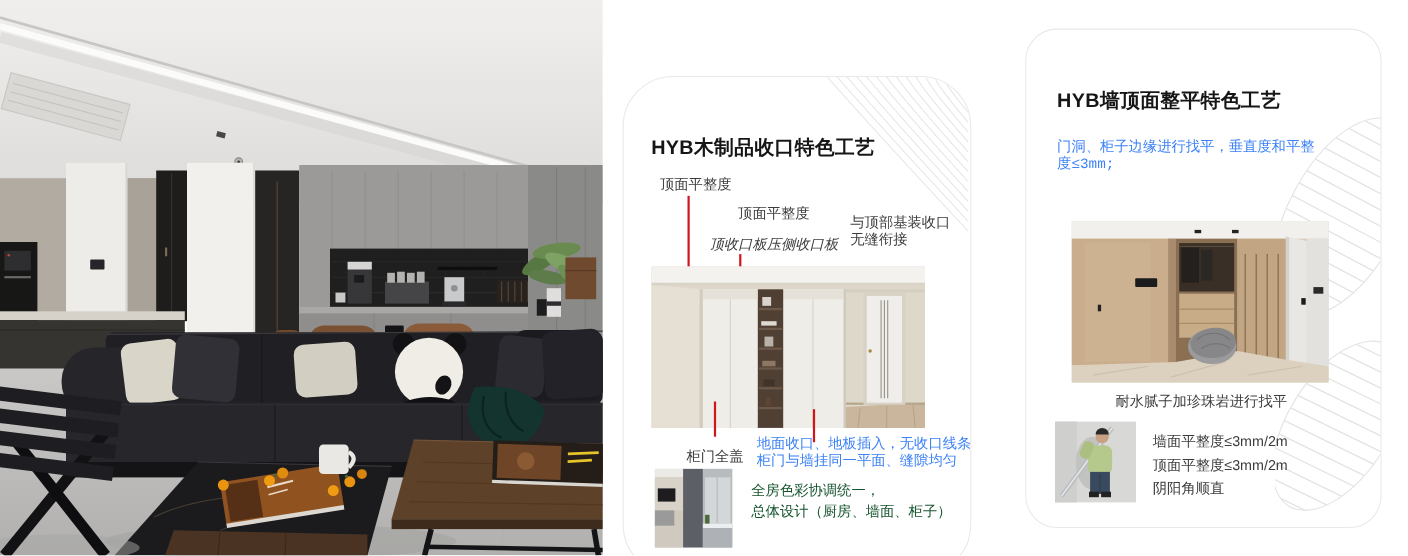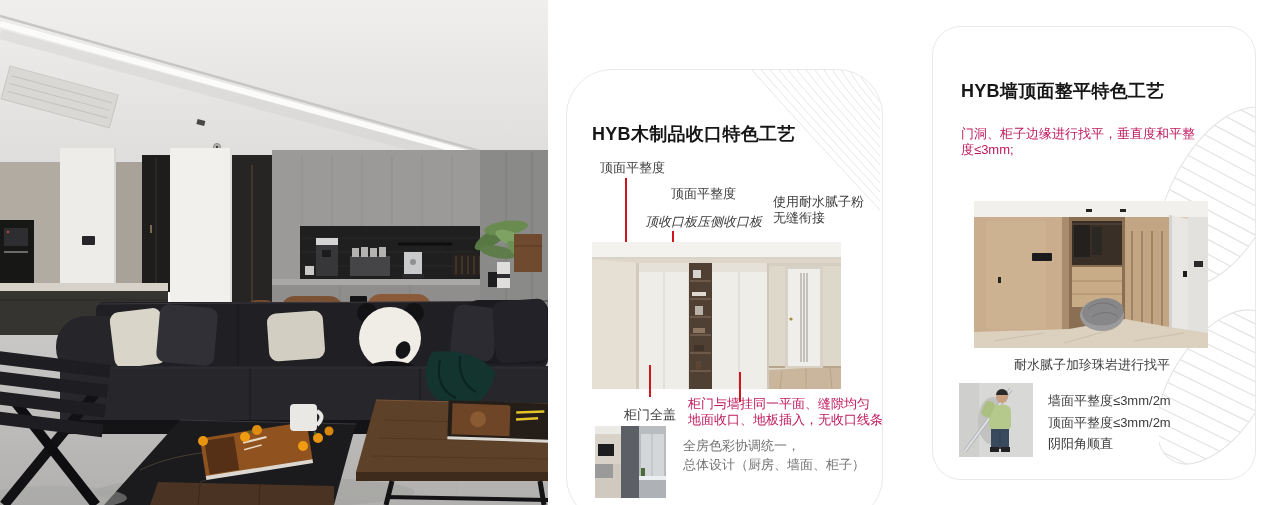--- a/index.html
+++ b/index.html
@@ -6,23 +6,23 @@
   .stage{position:relative;width:1280px;height:505px;overflow:hidden;background:#fff;
          font-family:"Liberation Sans","DejaVu Sans",sans-serif;color:#3a3a3a;}
   .abs{position:absolute;}
   .photo{position:absolute;left:0;top:0;width:548px;height:505px;overflow:hidden;}
   .card{position:absolute;top:26px;height:452px;background:#fff;border:1px solid #e9e9e9;
         border-radius:46px;overflow:hidden;}
   .card1{left:566px;width:315px;margin-top:43px;}
   .card2{left:932px;width:322px;border-radius:29px;}
   .title{font-size:18px;font-weight:700;color:#161616;letter-spacing:.3px;white-space:nowrap;}
   .lbl,.txt{font-size:13px;line-height:16px;color:#3c3c3c;white-space:nowrap;}
-  .txt2{font-size:13px;line-height:15.5px;color:#be185d;white-space:nowrap;}
+  .txt2{font-size:13px;line-height:15.5px;color:#3b82f6;white-space:nowrap;font-family:Liberation Mono, monospace;}
   .specs{font-size:13px;line-height:21.5px;color:#3c3c3c;white-space:nowrap;}
-  .sum{font-size:13px;line-height:18.5px;color:#737373;white-space:nowrap;}
+  .sum{font-size:13px;line-height:18.5px;color:#14532d;white-space:nowrap;}
   .vline{position:absolute;width:2px;background:#d0161c;}
   .render,.thumb{position:absolute;overflow:hidden;}
   .deco{position:absolute;pointer-events:none;}
   svg{display:block;}
 </style>
 </head>
 <body>
 
 <div class="stage">
 
@@ -276,21 +276,21 @@
 
     <span class="lbl abs" style="left:33px;top:90px;">顶面平整度</span>
     <span class="vline" style="left:58px;top:108px;height:104px;"></span>
 
     <span class="lbl abs" style="left:104px;top:116px;">顶面平整度</span>
 
     <span class="lbl abs" style="left:78px;top:144px;font-style:italic;">顶收口板压侧收口板</span>
     <span class="vline" style="left:105px;top:161px;height:36px;"></span>
 
     <div class="abs" style="left:206px;top:124px;">
-      <div class="lbl">使用耐水腻子粉</div>
+      <div class="lbl">与顶部基装收口</div>
       <div class="lbl">无缝衔接</div>
     </div>
 
     <div class="render" style="left:25px;top:172px;width:249px;height:147px;">
       <svg width="249" height="147" viewBox="0 0 249 147">
         <rect width="249" height="147" fill="#ddd6c9"></rect>
         <rect width="249" height="16" fill="#f3f2ef"></rect>
         <rect y="15" width="249" height="2" fill="#d9d3c7"></rect>
         <polygon points="0,17 47,21 47,147 0,147" fill="#e6e0d4"></polygon>
         <rect x="44" y="21" width="3" height="126" fill="#d2cbbd"></rect>
@@ -327,22 +327,22 @@
         <line x1="215" y1="31" x2="215" y2="120" stroke="#97918a"></line>
         <circle cx="199" cy="77" r="1.6" fill="#a8893f"></circle>
       </svg>
     </div>
 
     <span class="vline" style="left:82px;top:295px;height:32px;"></span>
     <span class="lbl abs" style="left:57px;top:337px;">柜门全盖</span>
 
     <span class="vline" style="left:172px;top:302px;height:30px;"></span>
     <div class="abs" style="left:121px;top:326px;">
+      <div class="txt2">地面收口、地板插入，无收口线条</div>
       <div class="txt2">柜门与墙挂同一平面、缝隙均匀</div>
-      <div class="txt2">地面收口、地板插入，无收口线条</div>
     </div>
 
     <div class="thumb" style="left:28px;top:356px;width:71px;height:72px;">
       <svg width="71" height="72" viewBox="0 0 71 72">
         <rect width="71" height="72" fill="#cfc8bd"></rect>
         <rect width="71" height="8" fill="#eceae6"></rect>
         <rect x="0" y="8" width="26" height="30" fill="#d8d2c8"></rect>
         <rect x="3" y="18" width="16" height="12" fill="#1d1d1f"></rect>
         <rect x="0" y="38" width="18" height="14" fill="#9a9a9a"></rect>
         <rect x="0" y="52" width="26" height="20" fill="#cfc9c0"></rect>

